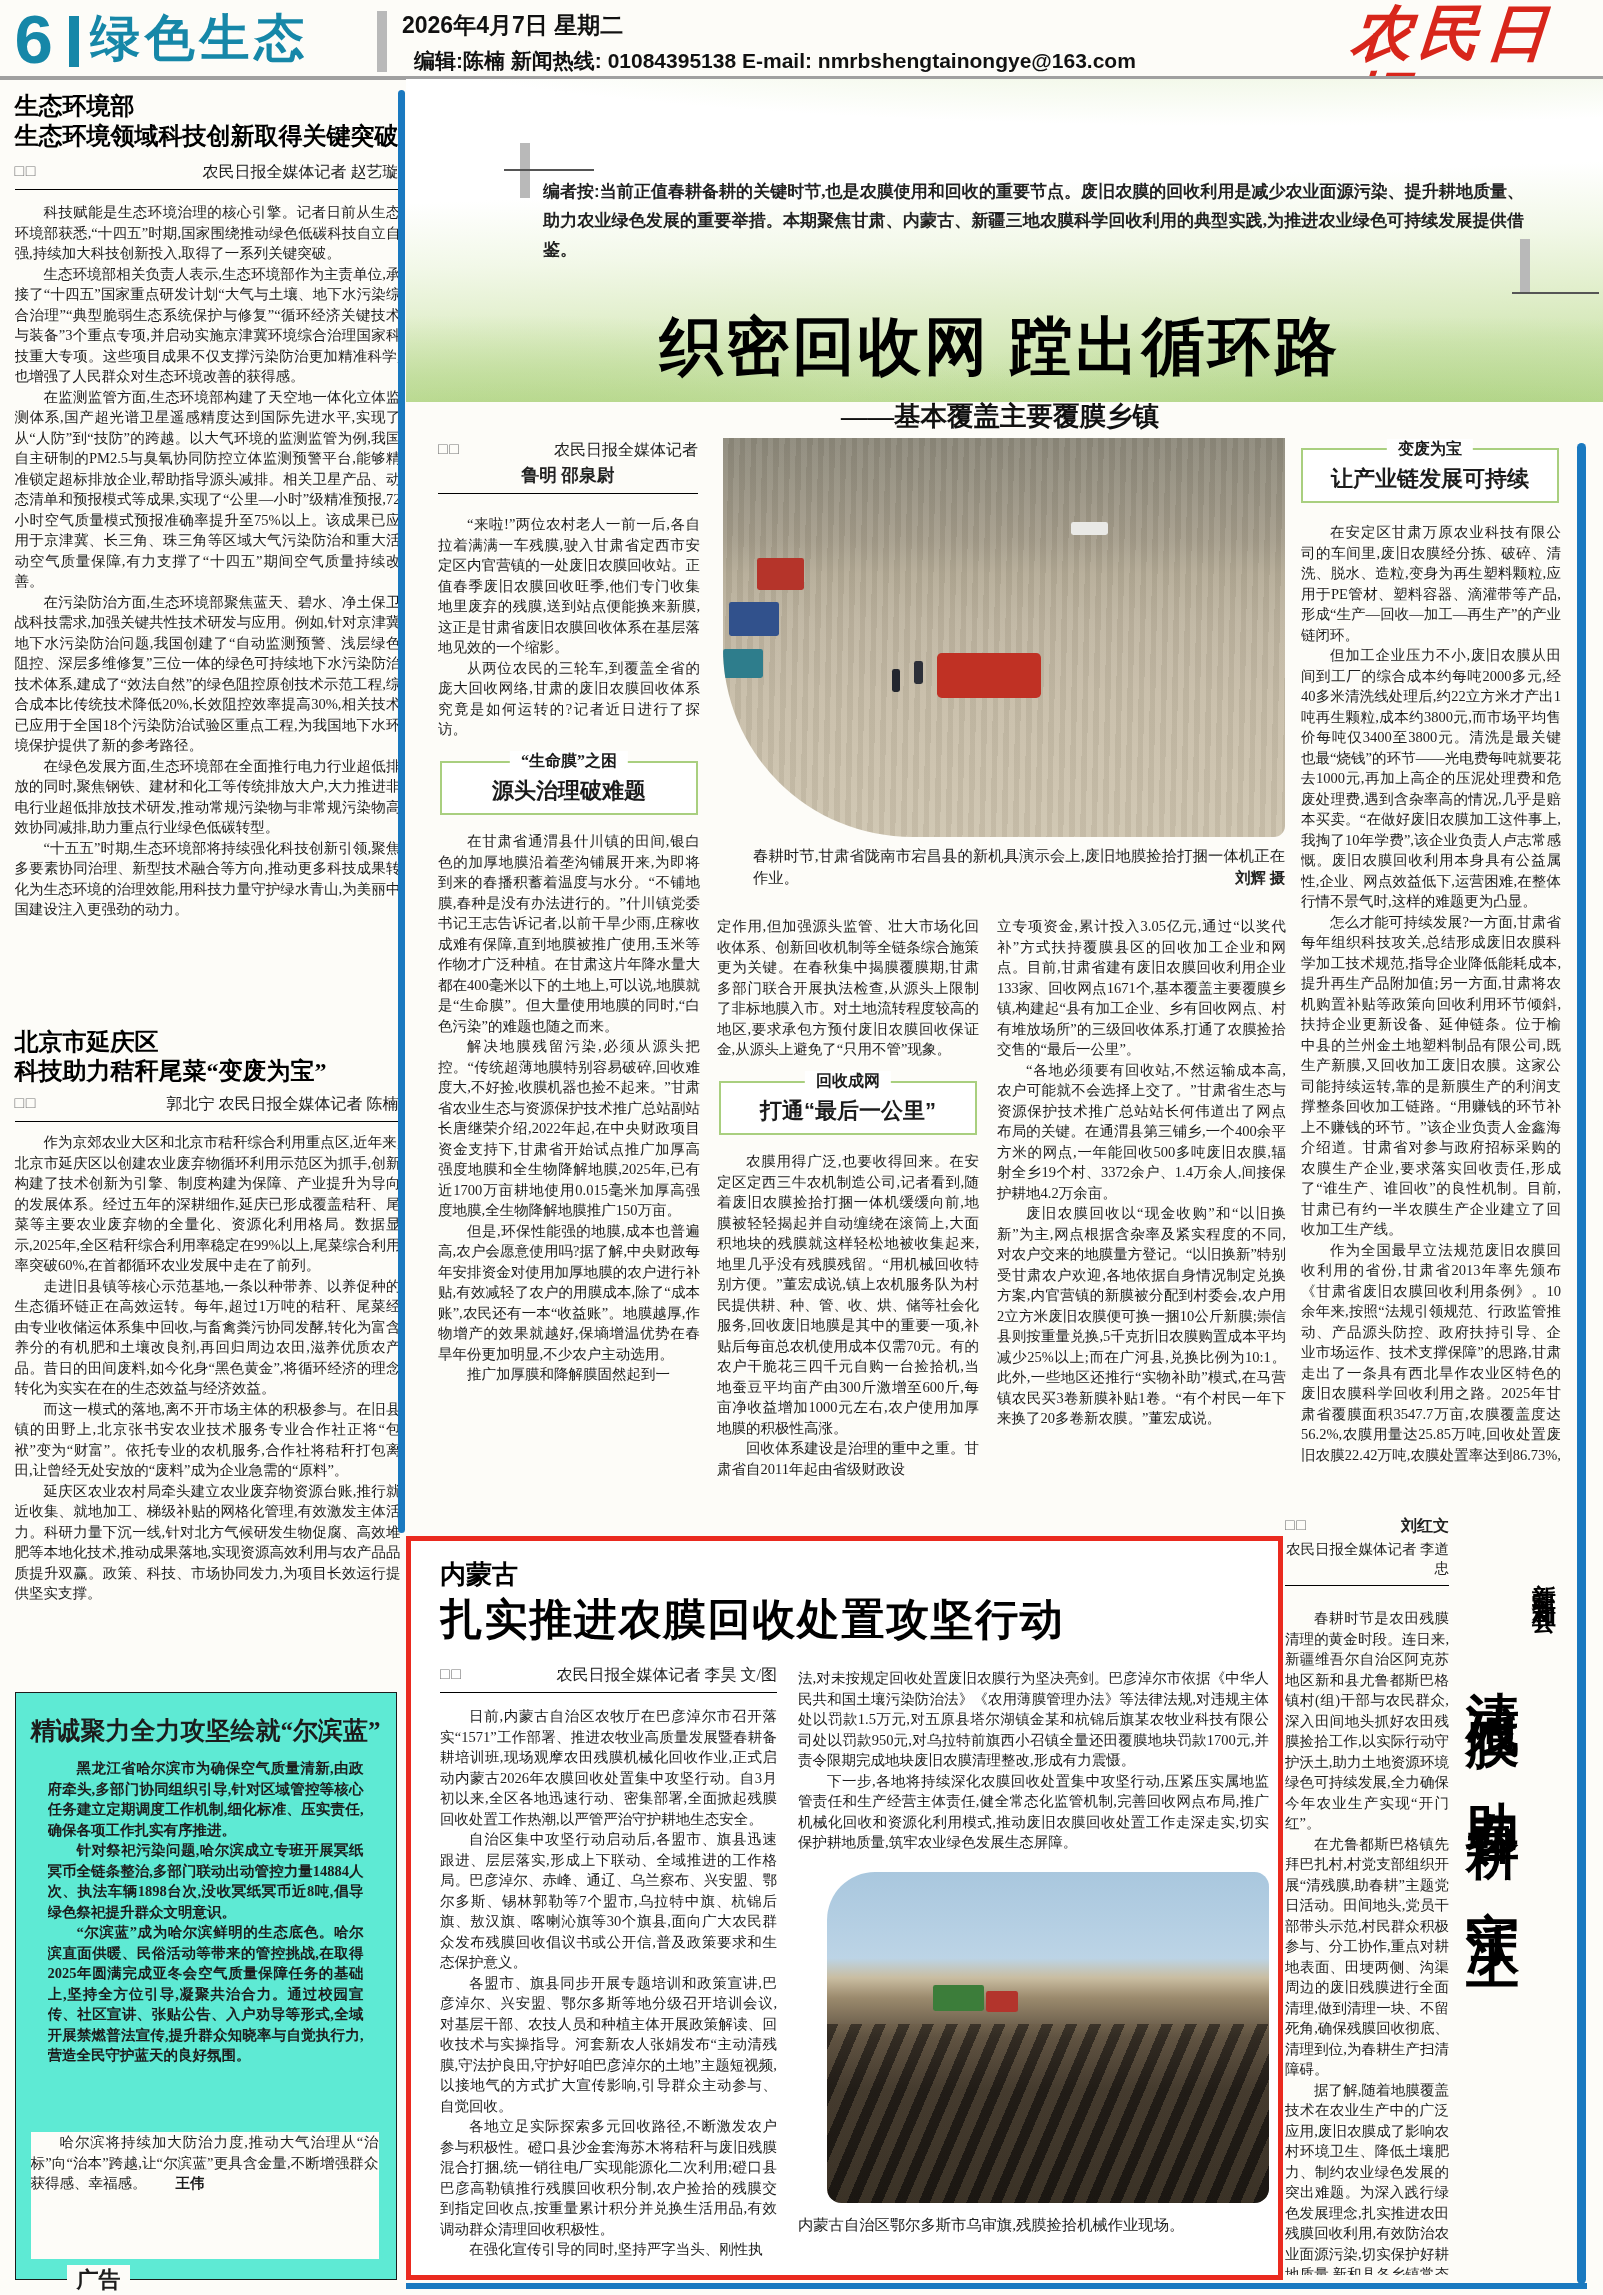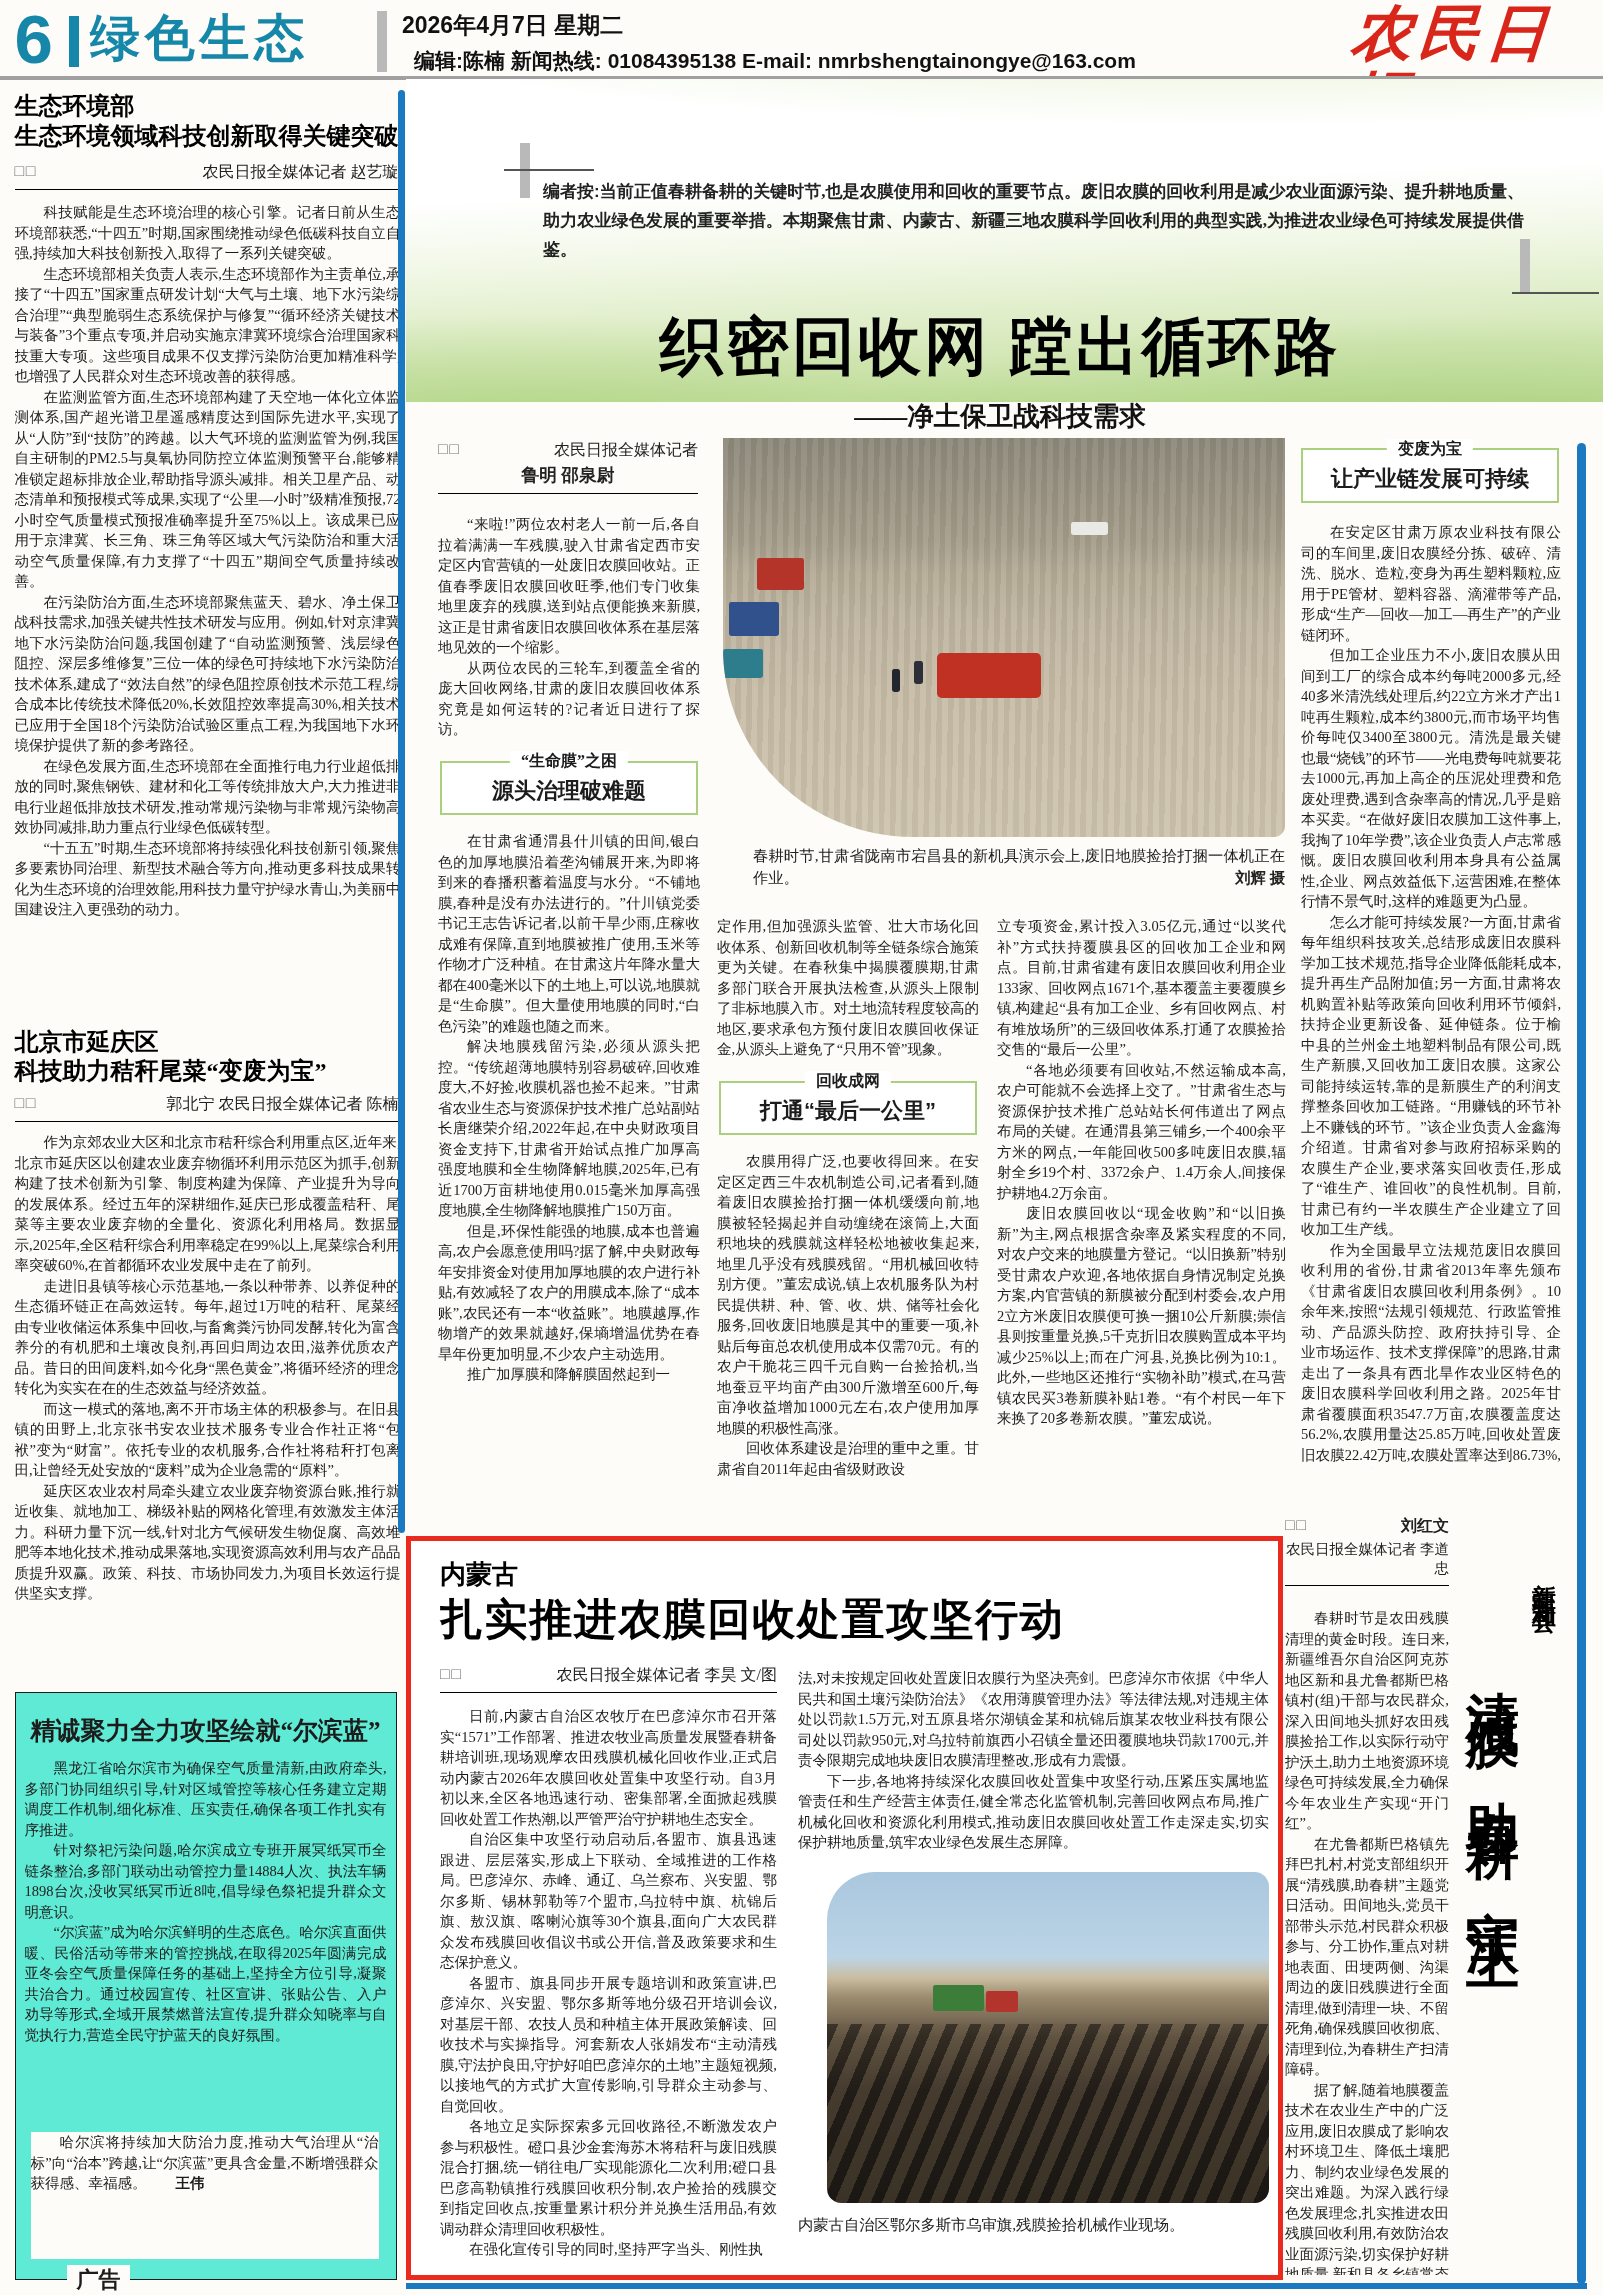--- a/index.html
+++ b/index.html
@@ -103,21 +103,21 @@
   </div>
   <div class="abs bodytext" style="left:14.5px;top:1132px;width:386px;height:553px;">
       <p>作为京郊农业大区和北京市秸秆综合利用重点区,近年来,北京市延庆区以创建农业废弃物循环利用示范区为抓手,创新构建了技术创新为引擎、制度构建为保障、产业提升为导向的发展体系。经过五年的深耕细作,延庆已形成覆盖秸秆、尾菜等主要农业废弃物的全量化、资源化利用格局。数据显示,2025年,全区秸秆综合利用率稳定在99%以上,尾菜综合利用率突破60%,在首都循环农业发展中走在了前列。</p>
       <p>走进旧县镇等核心示范基地,一条以种带养、以养促种的生态循环链正在高效运转。每年,超过1万吨的秸秆、尾菜经由专业收储运体系集中回收,与畜禽粪污协同发酵,转化为富含养分的有机肥和土壤改良剂,再回归周边农田,滋养优质农产品。昔日的田间废料,如今化身“黑色黄金”,将循环经济的理念转化为实实在在的生态效益与经济效益。</p>
       <p>而这一模式的落地,离不开市场主体的积极参与。在旧县镇的田野上,北京张书安农业技术服务专业合作社正将“包袱”变为“财富”。依托专业的农机服务,合作社将秸秆打包离田,让曾经无处安放的“废料”成为企业急需的“原料”。</p>
       <p>延庆区农业农村局牵头建立农业废弃物资源台账,推行就近收集、就地加工、梯级补贴的网格化管理,有效激发主体活力。科研力量下沉一线,针对北方气候研发生物促腐、高效堆肥等本地化技术,推动成果落地,实现资源高效利用与农产品品质提升双赢。政策、科技、市场协同发力,为项目长效运行提供坚实支撑。</p>
     </div>
 
   <div class="abs cbox" style="left:14.5px;top:1692px;width:380px;height:586px;">
     <div class="cbox-hl" style="margin:21px 11.2px 11.2px;">精诚聚力全力攻坚绘就“尔滨蓝”</div>
-    <div class="bodytext" style="margin:0 9px;height:498px;">
+    <div class="bodytext" style="margin:0 32px;height:498px;font-weight:bold;">
         <p>黑龙江省哈尔滨市为确保空气质量清新,由政府牵头,多部门协同组织引导,针对区域管控等核心任务建立定期调度工作机制,细化标准、压实责任,确保各项工作扎实有序推进。</p>
         <p>针对祭祀污染问题,哈尔滨成立专班开展冥纸冥币全链条整治,多部门联动出动管控力量14884人次、执法车辆1898台次,没收冥纸冥币近8吨,倡导绿色祭祀提升群众文明意识。</p>
         <p>“尔滨蓝”成为哈尔滨鲜明的生态底色。哈尔滨直面供暖、民俗活动等带来的管控挑战,在取得2025年圆满完成亚冬会空气质量保障任务的基础上,坚持全方位引导,凝聚共治合力。通过校园宣传、社区宣讲、张贴公告、入户劝导等形式,全域开展禁燃普法宣传,提升群众知晓率与自觉执行力,营造全民守护蓝天的良好氛围。</p>
       </div>
   </div>
   <div class="abs bodytext" style="left:30.5px;top:2132px;width:348px;height:127px;background:#fdfcf8;">
     <p><span>哈尔滨将持续加大防治力度,推动大气治理从“治标”向“治本”跨越,让“尔滨蓝”更具含金量,不断增强群众获得感、幸福感。</span><b class="sig">王伟</b></p>
   </div>
   <div class="abs adlabel" style="left:67px;top:2265px;">广告</div>
 
@@ -125,21 +125,21 @@
 
   <div class="abs" id="banner"></div>
   <div class="abs graybar" style="left:520px;top:143px;width:10.4px;height:55px;"></div>
   <div class="abs" style="left:504px;top:169px;width:90px;height:2.4px;background:#555;"></div>
   <div class="abs graybar" style="left:1520px;top:239px;width:10.4px;height:55px;"></div>
   <div class="abs" style="left:1512px;top:292px;width:87px;height:2.4px;background:#555;"></div>
   <div class="abs note" style="left:543px;top:177px;width:981px;">
     <b class="note-label">编者按:</b><span>当前正值春耕备耕的关键时节,也是农膜使用和回收的重要节点。废旧农膜的回收利用是减少农业面源污染、提升耕地质量、助力农业绿色发展的重要举措。本期聚焦甘肃、内蒙古、新疆三地农膜科学回收利用的典型实践,为推进农业绿色可持续发展提供借鉴。</span>
   </div>
   <div class="abs mainhl" style="left:438px;top:304px;width:1124px;">织密回收网 蹚出循环路</div>
-  <div class="abs mainsub" style="left:438px;top:398px;width:1124px;">——净土保卫战科技需求</div>
+  <div class="abs mainsub" style="left:438px;top:398px;width:1124px;">——基本覆盖主要覆膜乡镇</div>
 
   <div class="abs byline" style="left:438px;top:440px;width:260px;">
     <span class="marks">□□</span>
     <span class="who">农民日报全媒体记者</span>
     <div style="text-align:center;font-weight:bold;font-size:17.7px;padding-top:4.8px;">鲁明 邵泉尉</div>
   </div>
 
   <div class="abs photo1" style="left:723px;top:438px;width:562px;height:399px;">
     <div class="tinyrect" style="left:62%;top:21%;width:37px;height:13.7px;background:#e9e9e6;"></div>
     <div class="tinyrect" style="left:6%;top:30%;width:47px;height:32px;background:#b5342a;"></div>

